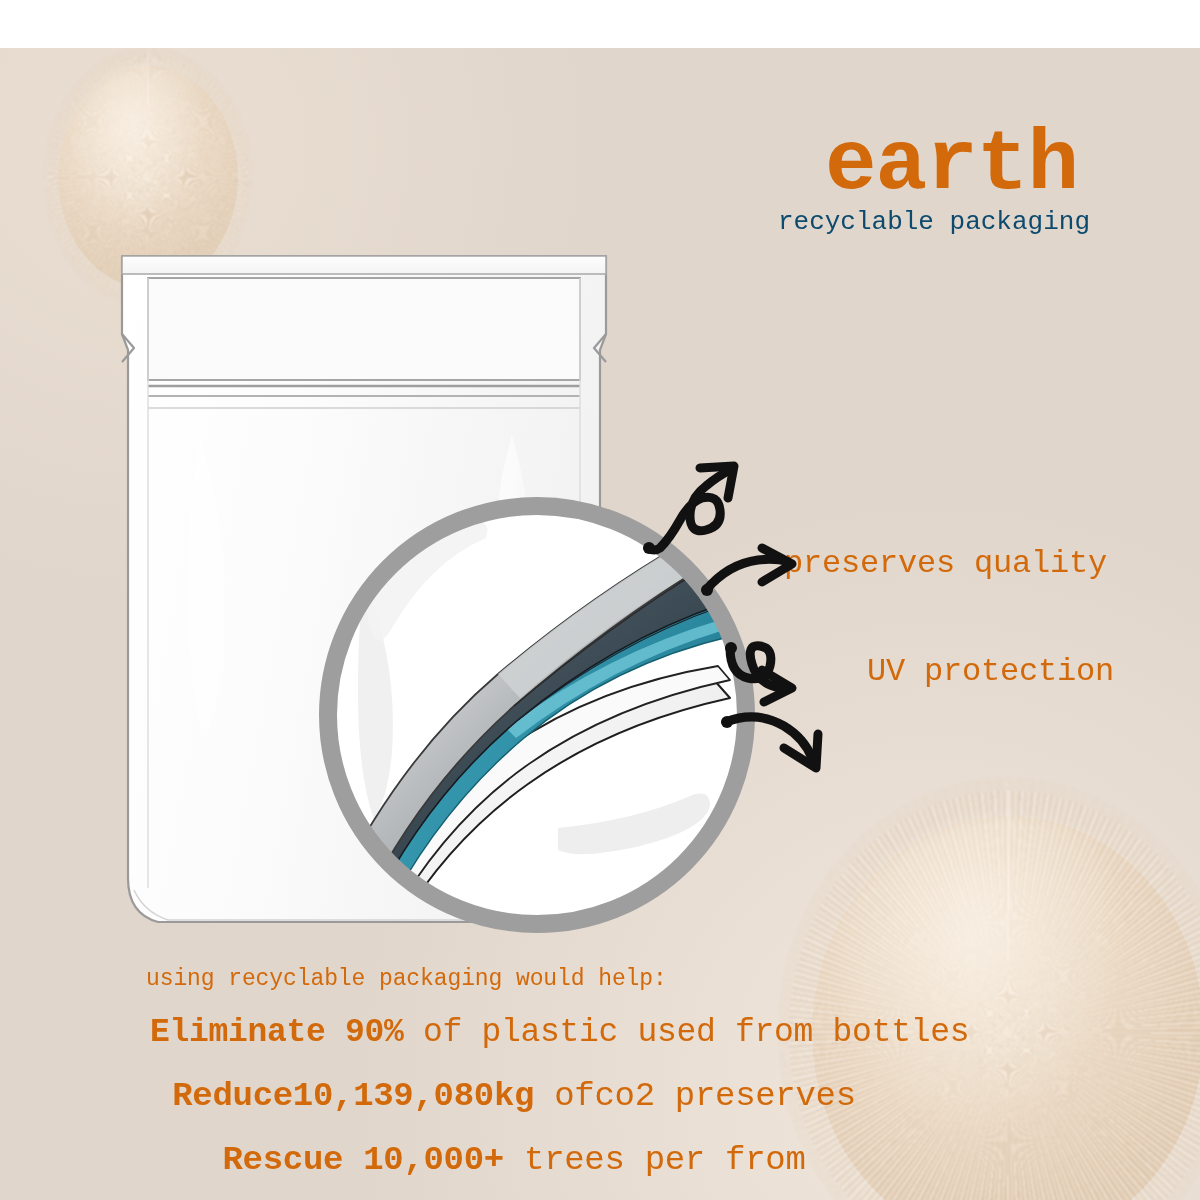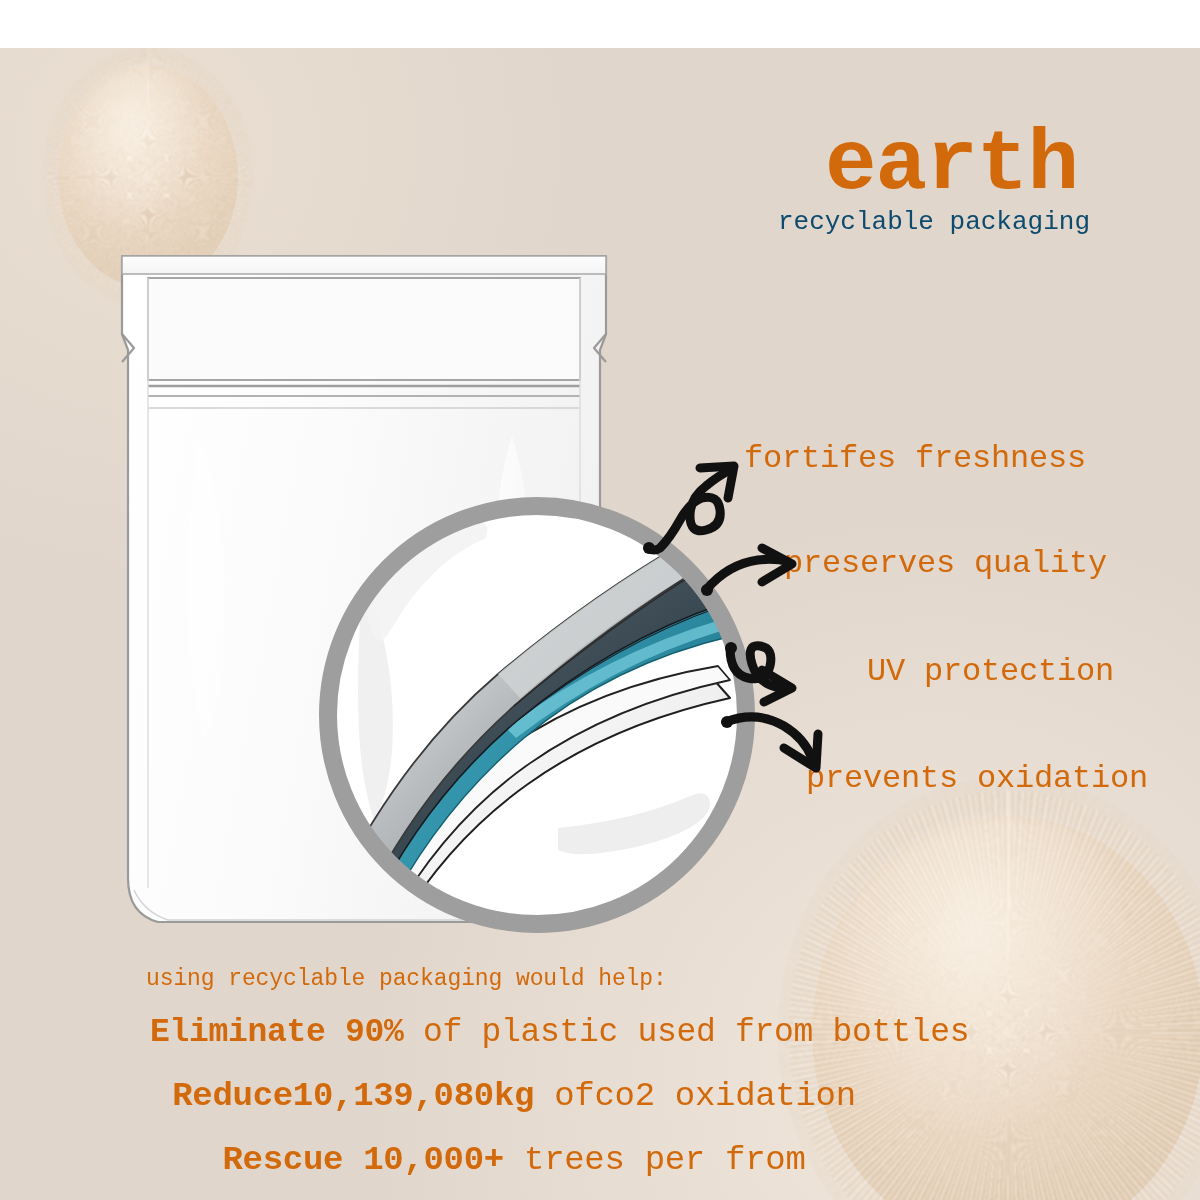--- a/index.html
+++ b/index.html
@@ -279,24 +279,22 @@
     </g>
 
     <circle cx="231" cy="231" r="209" fill="none" stroke="#9e9e9e" stroke-width="18"></circle>
   </svg>
 
   <div id="headline">
     <span id="title-earth">earth</span>
     <span id="title-sub">recyclable packaging</span>
   </div>
 
-  <div class="feature-label" id="feature-0">fortifes freshness</div>
   <div class="feature-label" id="feature-1">preserves quality</div>
   <div class="feature-label" id="feature-2">UV protection</div>
-  <div class="feature-label" id="feature-3">prevents oxidation</div>
 
   <svg class="feature-arrow" id="arrow-0" viewBox="0 0 120 112">
     <path d="M 8 94 Q 14 98 20 94 Q 30 84 40 66 Q 50 48 62 44 Q 78 40 80 56 Q 82 72 66 76 Q 50 80 50 62 Q 50 44 66 32 Q 78 22 90 16" fill="none" stroke="#111111" stroke-width="9" stroke-linecap="round" stroke-linejoin="round"></path>
     <path d="M 60 14 L 94 12 L 88 44" fill="none" stroke="#111111" stroke-width="9" stroke-linecap="round" stroke-linejoin="round"></path>
     <circle cx="9" cy="94" r="6" fill="#111111"></circle>
   </svg>
 
   <svg class="feature-arrow" id="arrow-1" viewBox="0 0 112 82">
     <path d="M 6 52 Q 28 26 58 22 Q 76 20 88 24" fill="none" stroke="#111111" stroke-width="9" stroke-linecap="round" stroke-linejoin="round"></path>
     <path d="M 62 10 L 92 26 L 62 44" fill="none" stroke="#111111" stroke-width="9" stroke-linecap="round" stroke-linejoin="round"></path>
@@ -316,21 +314,21 @@
   </svg>
 
   <div id="stats">
     <div id="stats-intro">using recyclable packaging would help:</div>
 
     <div class="stat-row" id="stat-0">
       <span class="stat-strong">Eliminate 90%</span><span> of plastic used from bottles</span>
     </div>
 
     <div class="stat-row" id="stat-1">
-      <span class="stat-strong">Reduce10,139,080kg</span><span> ofco2 oxidation</span>
+      <span class="stat-strong">Reduce10,139,080kg</span><span> ofco2 preserves</span>
     </div>
 
     <div class="stat-row" id="stat-2">
       <span class="stat-strong">Rescue 10,000+</span><span> trees per from</span>
     </div>
   </div>
 
 </div>
 
 </body></html>

